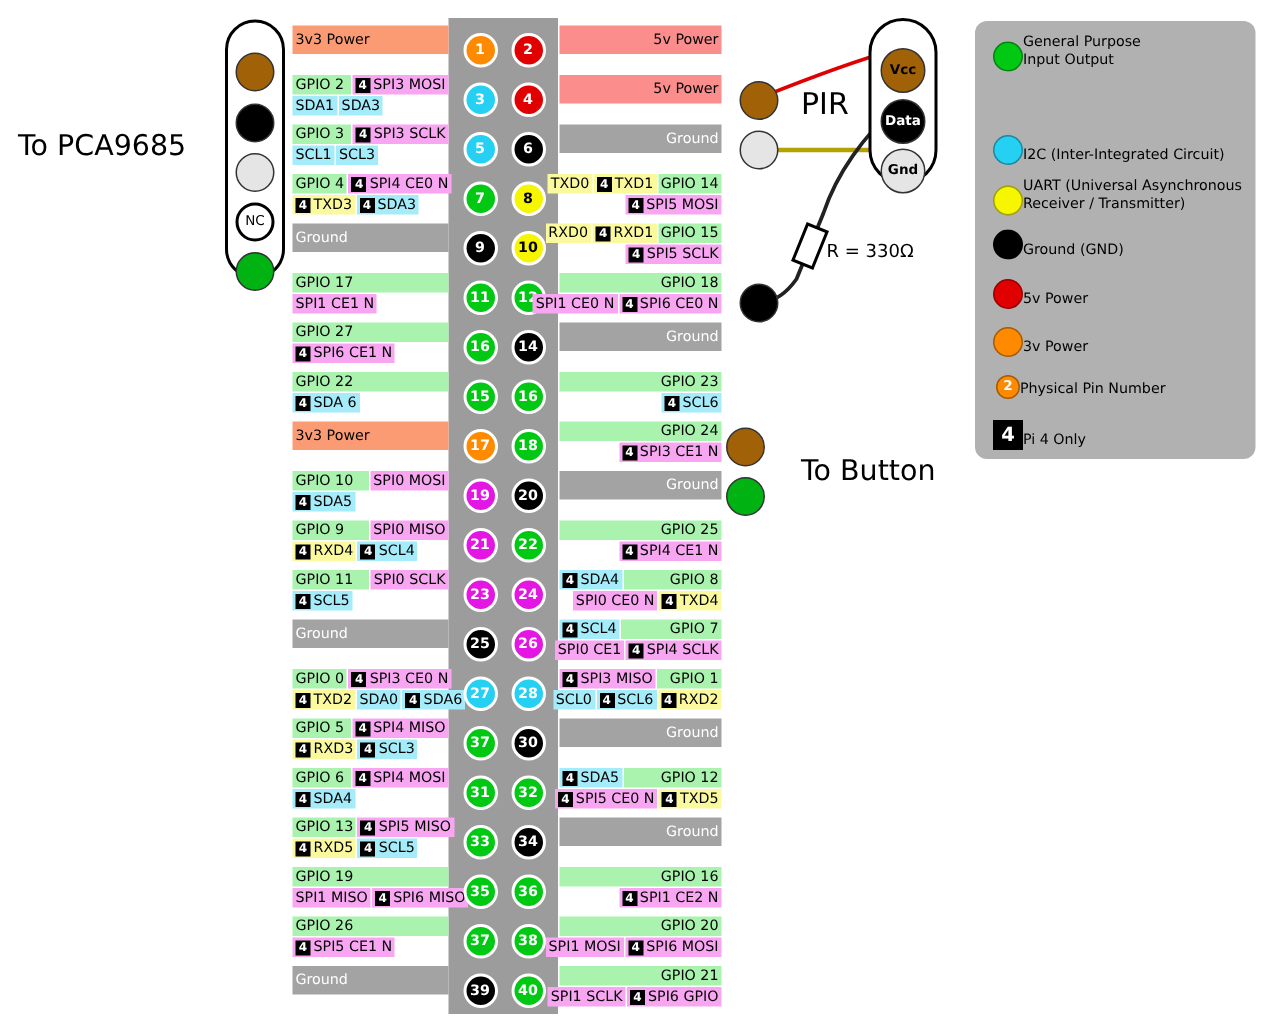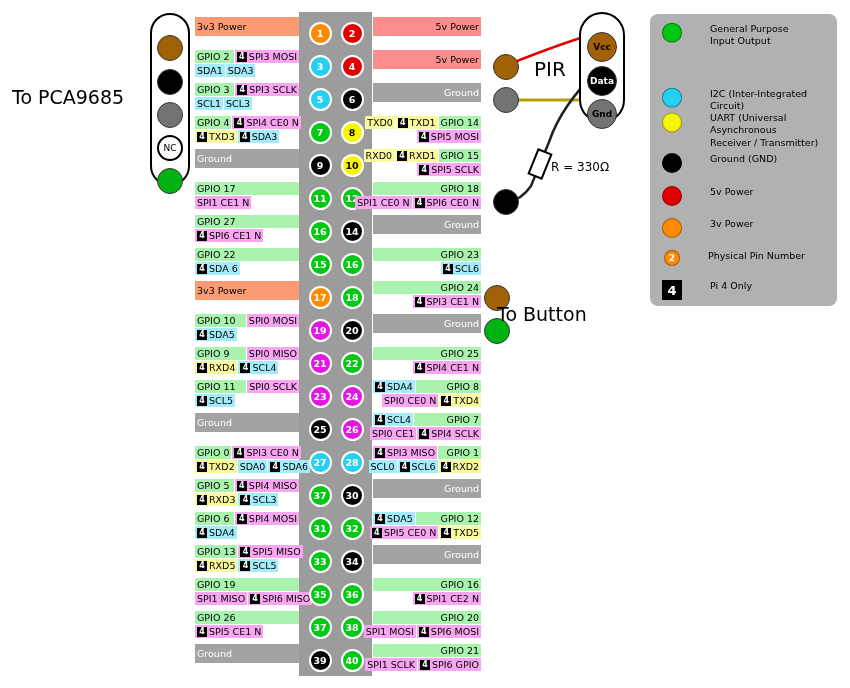--- a/index.html
+++ b/index.html
@@ -42,39 +42,39 @@
   .pin.yellow{background:#f6f600;color:#000}
   .pin.black{background:#000}
 
   
   .wires{position:absolute;left:0;top:0;z-index:2;pointer-events:none}
 
   
   .acir{position:absolute;width:26px;height:26px;border-radius:50%;border:1px solid #333;display:flex;align-items:center;justify-content:center;font-size:8.5px;font-weight:bold;z-index:3}
   .acir.red{background:#a16207;color:#000}
   .acir.blk{background:#000;color:#fff}
-  .acir.olv{background:#737373;color:#000}
+  .acir.olv{background:#e5e5e5;color:#000}
   .acir.grn{background:#00b313;color:#fff}
   .acir.nc{background:#fff;border:2px solid #000;color:#000;font-weight:normal;font-size:9px}
   .acir.big{width:30px;height:30px;font-size:9px}
   .conn-box{position:absolute;border:2.5px solid #000;background:#fff;z-index:3}
   .conn-box .acir{left:50%;transform:translateX(-50%)}
   .pca-box{left:150px;top:13px;width:40px;height:173px;border-radius:22px}
   .pir-box{left:579px;top:12px;width:46px;height:111px;border-radius:24px}
 
   .side-text{position:absolute;z-index:3;font-size:19px}
   .pca{left:12px;top:86px}
   .pir-label{left:534px;top:57px;font-size:20px}
-  .button-label{left:497px;top:303px}
+  .button-label{left:534px;top:303px}
   .resistor-label{left:551px;top:160px;font-size:12px}
 
   
   .legend{position:absolute;left:650px;top:14px;width:187px;height:292px;background:#b1b1b1;border-radius:8px;z-index:3}
   .legend-inner{position:relative;width:100%;height:100%}
-  .leg-item{position:absolute;left:12px;transform:translateY(-50%);display:flex;align-items:flex-start;gap:28px;width:168px}
+  .leg-item{position:absolute;left:12px;transform:translateY(-50%);display:flex;align-items:flex-end;gap:0;width:168px}
   .sw{width:20px;height:20px;border-radius:50%;flex:0 0 auto;border:1px solid rgba(0,0,0,.35);display:flex;align-items:center;justify-content:center;color:#fff;font-weight:bold}
   .sw.green{background:#00c813}
   .sw.magenta{background:#e316e3}
   .sw.cyan{background:#25d0f2}
   .sw.yellow{background:#f6f600}
   .sw.black{background:#000}
   .sw.red{background:#e10000}
   .sw.orange{background:#ff8a00}
   .sw.pinnum{width:16px;height:16px;background:#ff8a00;font-size:9px;margin-left:2px}
   .sw.pi4{border-radius:0;background:#000;font-size:13px;border:none}

